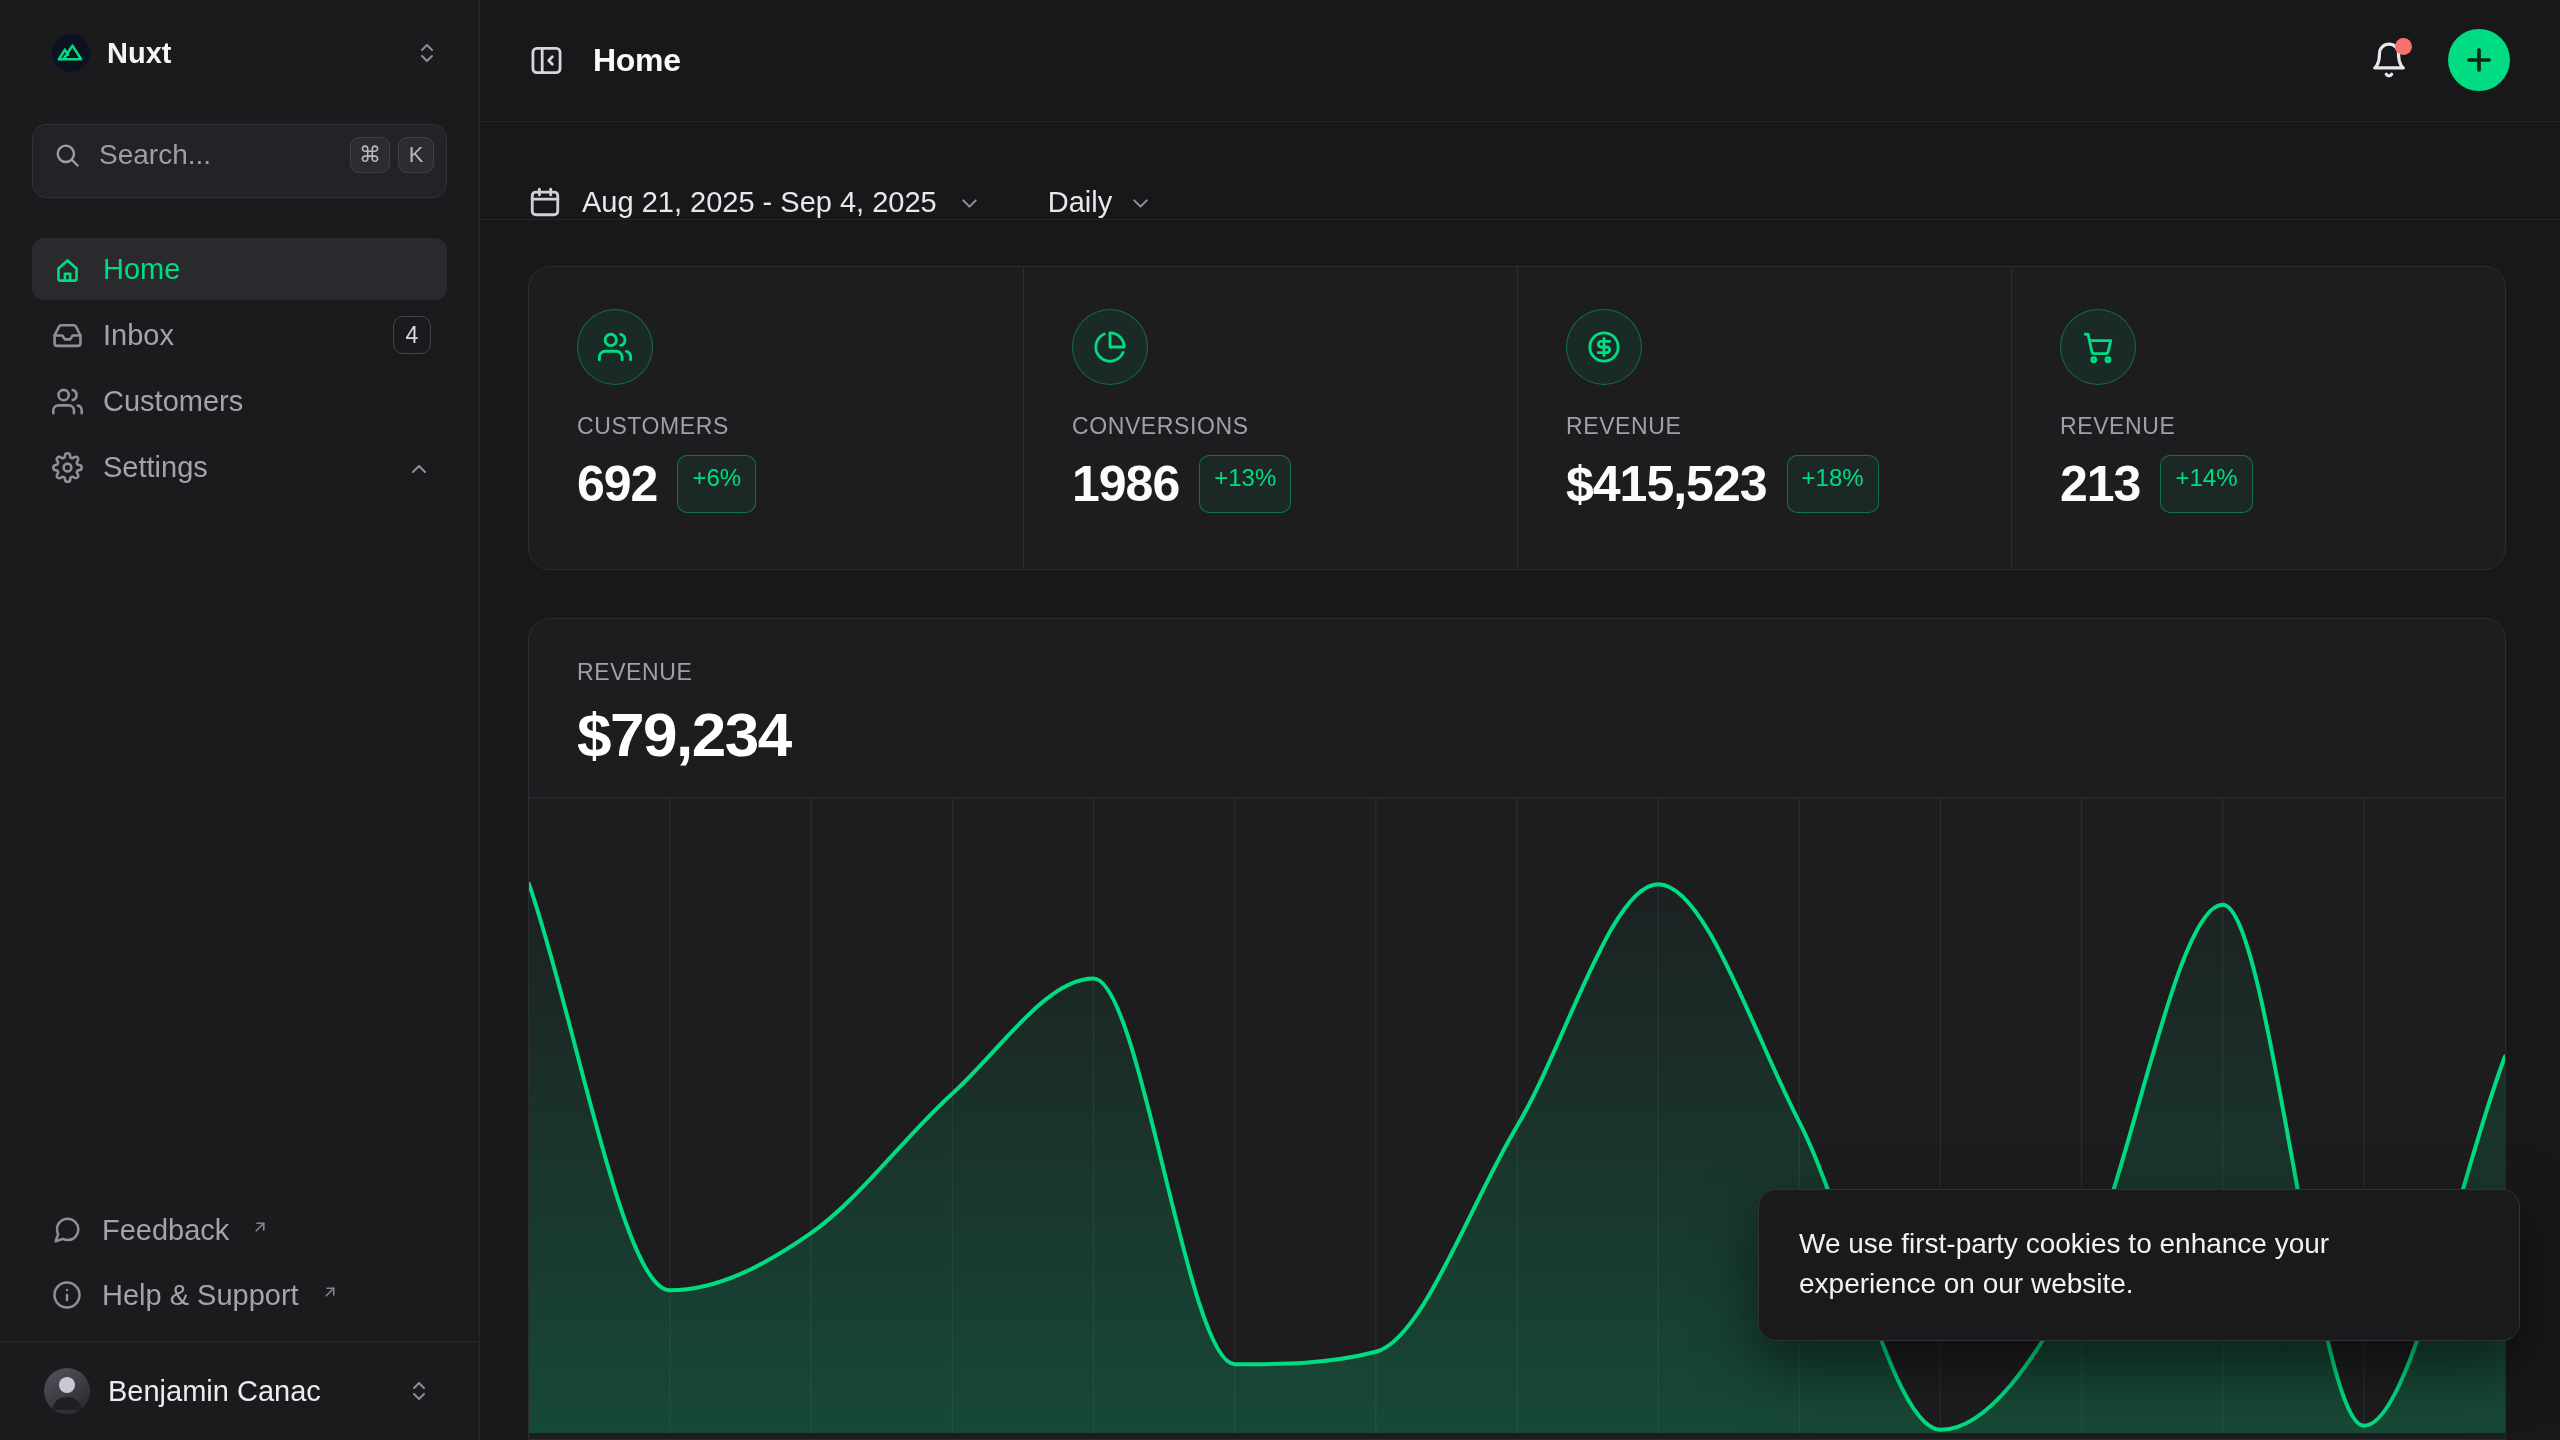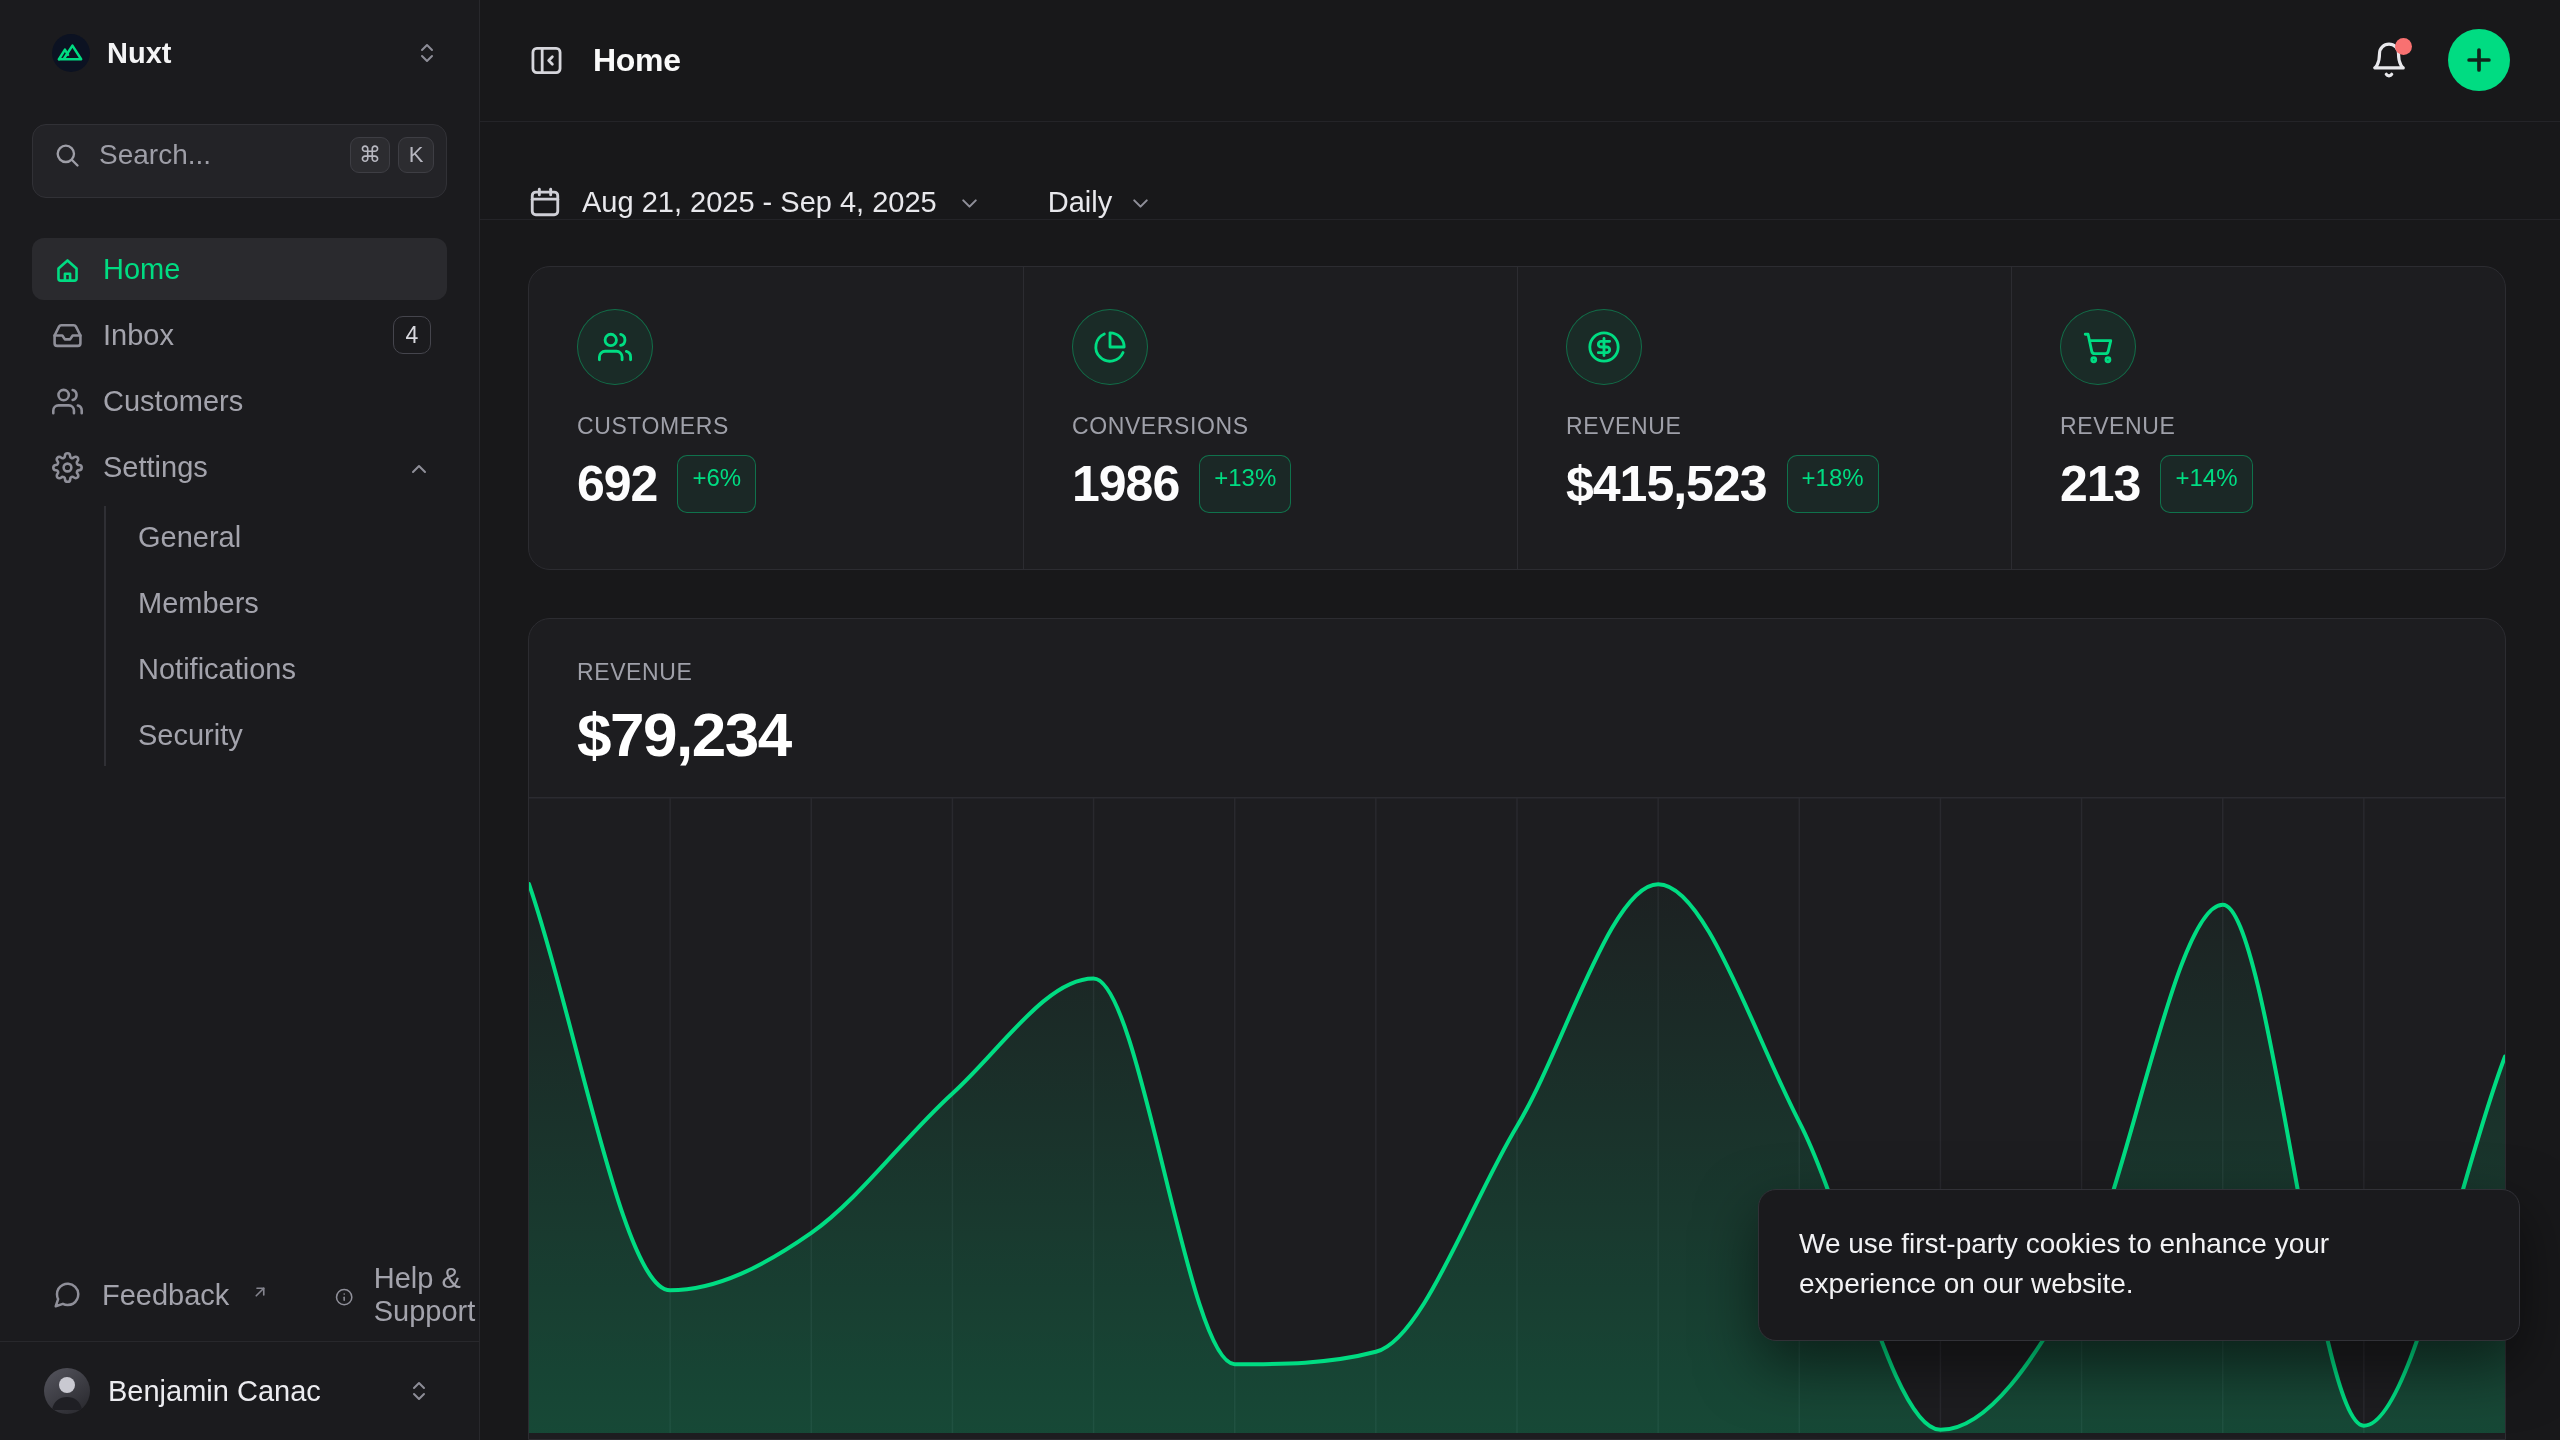--- a/index.html
+++ b/index.html
@@ -19,21 +19,21 @@
   .sb-nav{margin:34px 32px 0;display:flex;flex-direction:column;gap:4px}
   .nav-item{display:flex;align-items:center;gap:20px;height:62px;border-radius:12px;padding:0 16px 0 20px;color:#a3a3ac;font-size:29px;cursor:pointer}
   .nav-item .ic{width:31px;height:31px;color:#8f8f99;flex:0 0 31px}
   .nav-item.active{background:#2a2a2e;color:#00dc82}
   .nav-item.active .ic{color:#00dc82}
   .badge-count{margin-left:auto;min-width:38px;height:38px;border:1px solid #45454d;border-radius:10px;color:#d8d8de;font-size:23px;display:flex;align-items:center;justify-content:center;padding:0 8px}
   .trail-chev{margin-left:auto;width:24px;height:24px;color:#8f8f99}
   .sb-children{margin:4px 32px 0 72px;border-left:2px solid #2f2f34;display:flex;flex-direction:column;gap:4px}
   .child-item{height:62px;display:flex;align-items:center;padding-left:32px;font-size:29px;color:#a3a3ac;border-radius:12px;cursor:pointer}
   .sb-spacer{flex:1}
-  .sb-footer{margin:0 32px 18px;display:flex;flex-direction:row;gap:26px}
+  .sb-footer{margin:0 32px 18px;display:flex;flex-direction:column;gap:9px}
   .foot-item{display:flex;align-items:center;gap:20px;height:56px;padding:0 20px;color:#a3a3ac;font-size:29px;border-radius:12px;cursor:pointer}
   .foot-item .ic{width:30px;height:30px;color:#8f8f99}
   .ext-arrow{width:18px;height:18px;color:#84848e;align-self:flex-start;margin-top:8px;margin-left:2px}
   .sb-user{border-top:1px solid #28282c;padding:22px 32px}
   .user-btn{display:flex;align-items:center;gap:18px;padding:4px 16px 4px 12px;border-radius:12px;cursor:pointer}
   .avatar{width:46px;height:46px;border-radius:50%;background:linear-gradient(145deg,#55555e,#26262b);position:relative;overflow:hidden;flex:0 0 46px}
   .avatar svg{position:absolute;inset:0}
   .user-name{font-size:29px;color:#ececf0;font-weight:500}
 
   
@@ -155,26 +155,20 @@
               <circle cx="12" cy="12" r="3"></circle>
               <path d="M19.4 15a1.65 1.65 0 0 0 .33 1.82l.06.06a2 2 0 0 1 0 2.83 2 2 0 0 1-2.83 0l-.06-.06a1.65 1.65 0 0 0-1.82-.33 1.65 1.65 0 0 0-1 1.51V21a2 2 0 0 1-2 2 2 2 0 0 1-2-2v-.09A1.65 1.65 0 0 0 9 19.4a1.65 1.65 0 0 0-1.82.33l-.06.06a2 2 0 0 1-2.83 0 2 2 0 0 1 0-2.83l.06-.06a1.65 1.65 0 0 0 .33-1.82 1.65 1.65 0 0 0-1.51-1H3a2 2 0 0 1-2-2 2 2 0 0 1 2-2h.09A1.65 1.65 0 0 0 4.6 9a1.65 1.65 0 0 0-.33-1.82l-.06-.06a2 2 0 0 1 0-2.83 2 2 0 0 1 2.83 0l.06.06a1.65 1.65 0 0 0 1.82.33H9a1.65 1.65 0 0 0 1-1.51V3a2 2 0 0 1 2-2 2 2 0 0 1 2 2v.09a1.65 1.65 0 0 0 1 1.51 1.65 1.65 0 0 0 1.82-.33l.06-.06a2 2 0 0 1 2.83 0 2 2 0 0 1 0 2.83l-.06.06a1.65 1.65 0 0 0-.33 1.82V9a1.65 1.65 0 0 0 1.51 1H21a2 2 0 0 1 2 2 2 2 0 0 1-2 2h-.09a1.65 1.65 0 0 0-1.51 1z"></path>
             </svg>
         </span>
         <span>Settings</span>
         <span class="trail-chev">
           <svg viewBox="0 0 24 24" fill="none" stroke="currentColor" stroke-width="2" stroke-linecap="round" stroke-linejoin="round">
               <path d="m18 15-6-6-6 6"></path>
             </svg>
         </span>
-      </div>
-      <div class="sb-children">
-        <div class="child-item">General</div>
-        <div class="child-item">Members</div>
-        <div class="child-item">Notifications</div>
-        <div class="child-item">Security</div>
       </div>
     </nav>
 
     <div class="sb-spacer"></div>
 
     <div class="sb-footer">
       <div class="foot-item">
         <span class="ic">
           <svg viewBox="0 0 24 24" fill="none" stroke="currentColor" stroke-width="2" stroke-linecap="round" stroke-linejoin="round">
               <path d="M21 11.5a8.38 8.38 0 0 1-.9 3.8 8.5 8.5 0 0 1-7.6 4.7 8.38 8.38 0 0 1-3.8-.9L3 21l1.9-5.7a8.38 8.38 0 0 1-.9-3.8 8.5 8.5 0 0 1 4.7-7.6 8.38 8.38 0 0 1 3.8-.9h.5a8.48 8.48 0 0 1 8 8z"></path>

